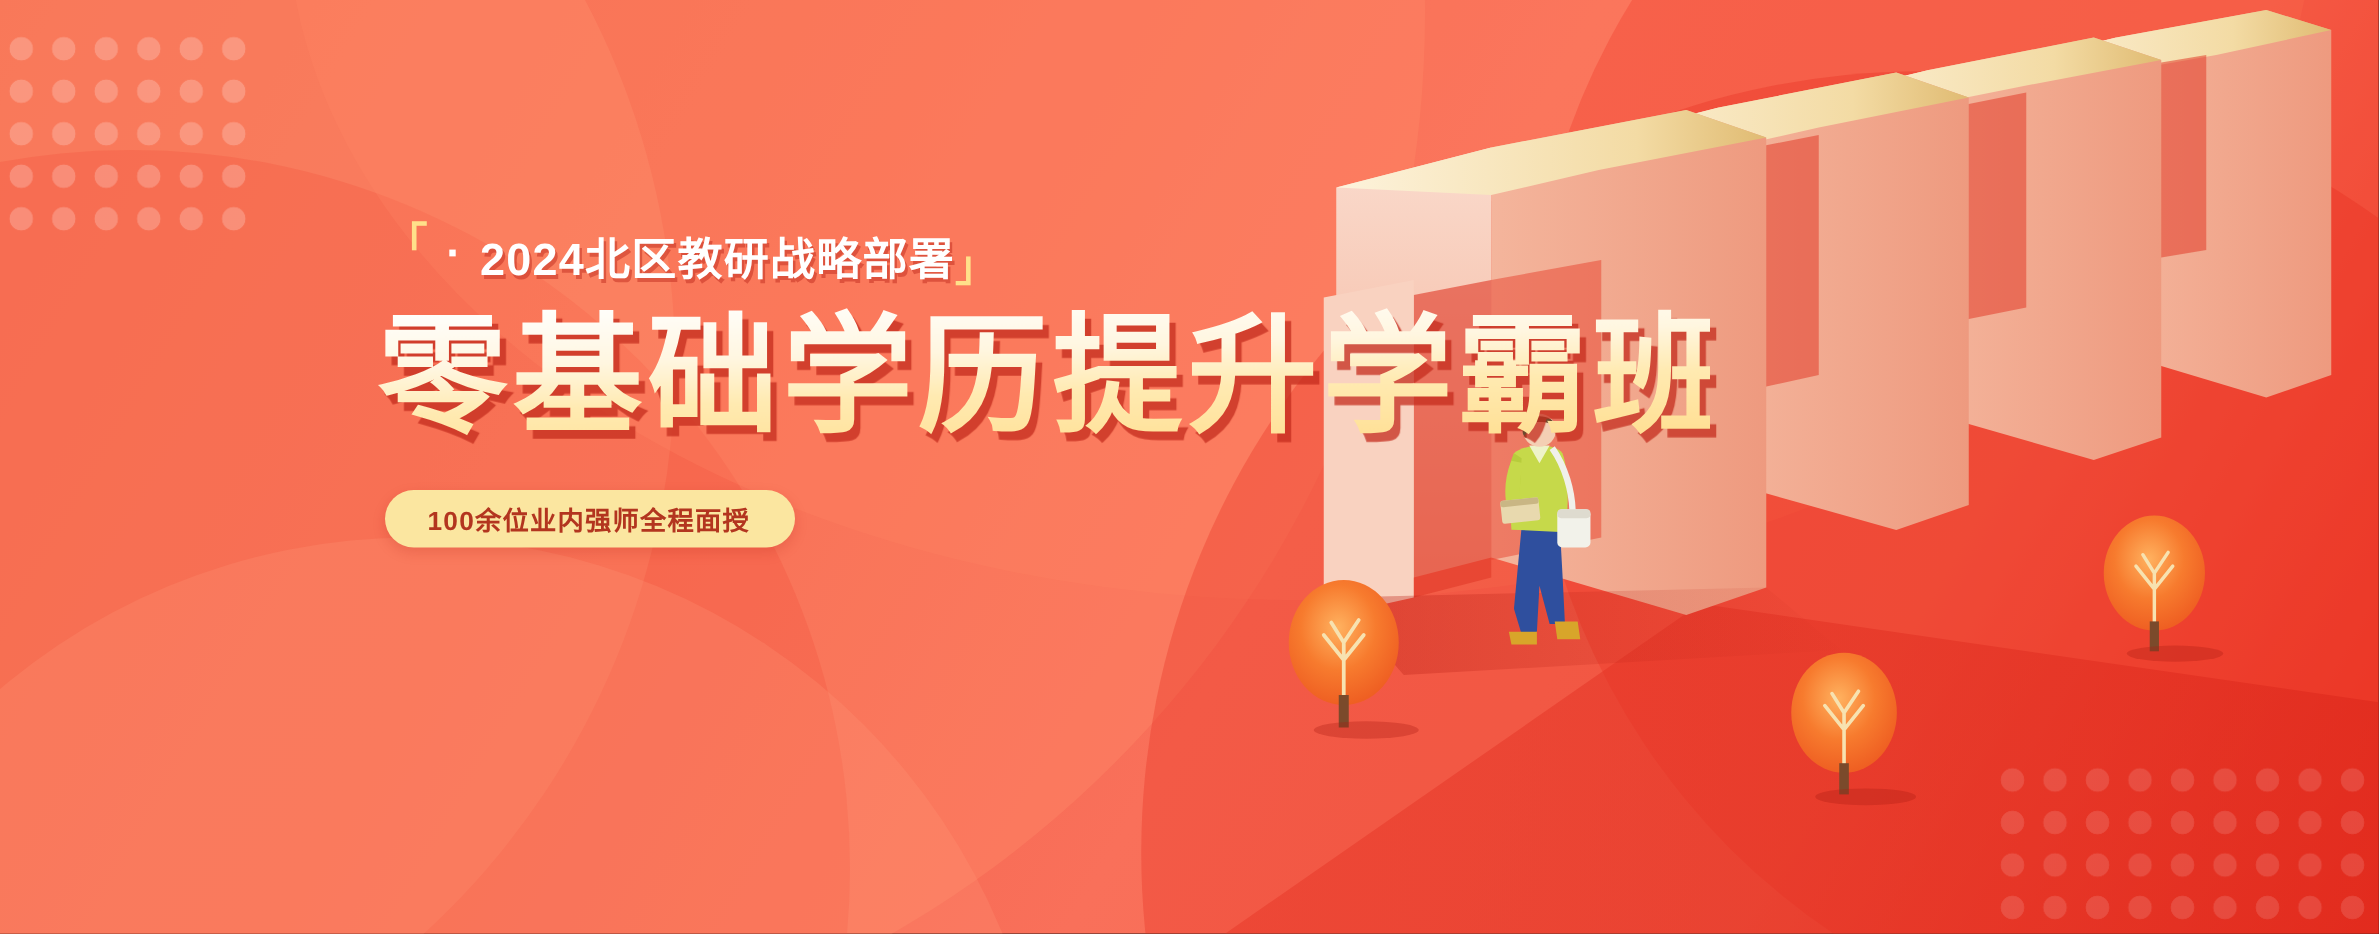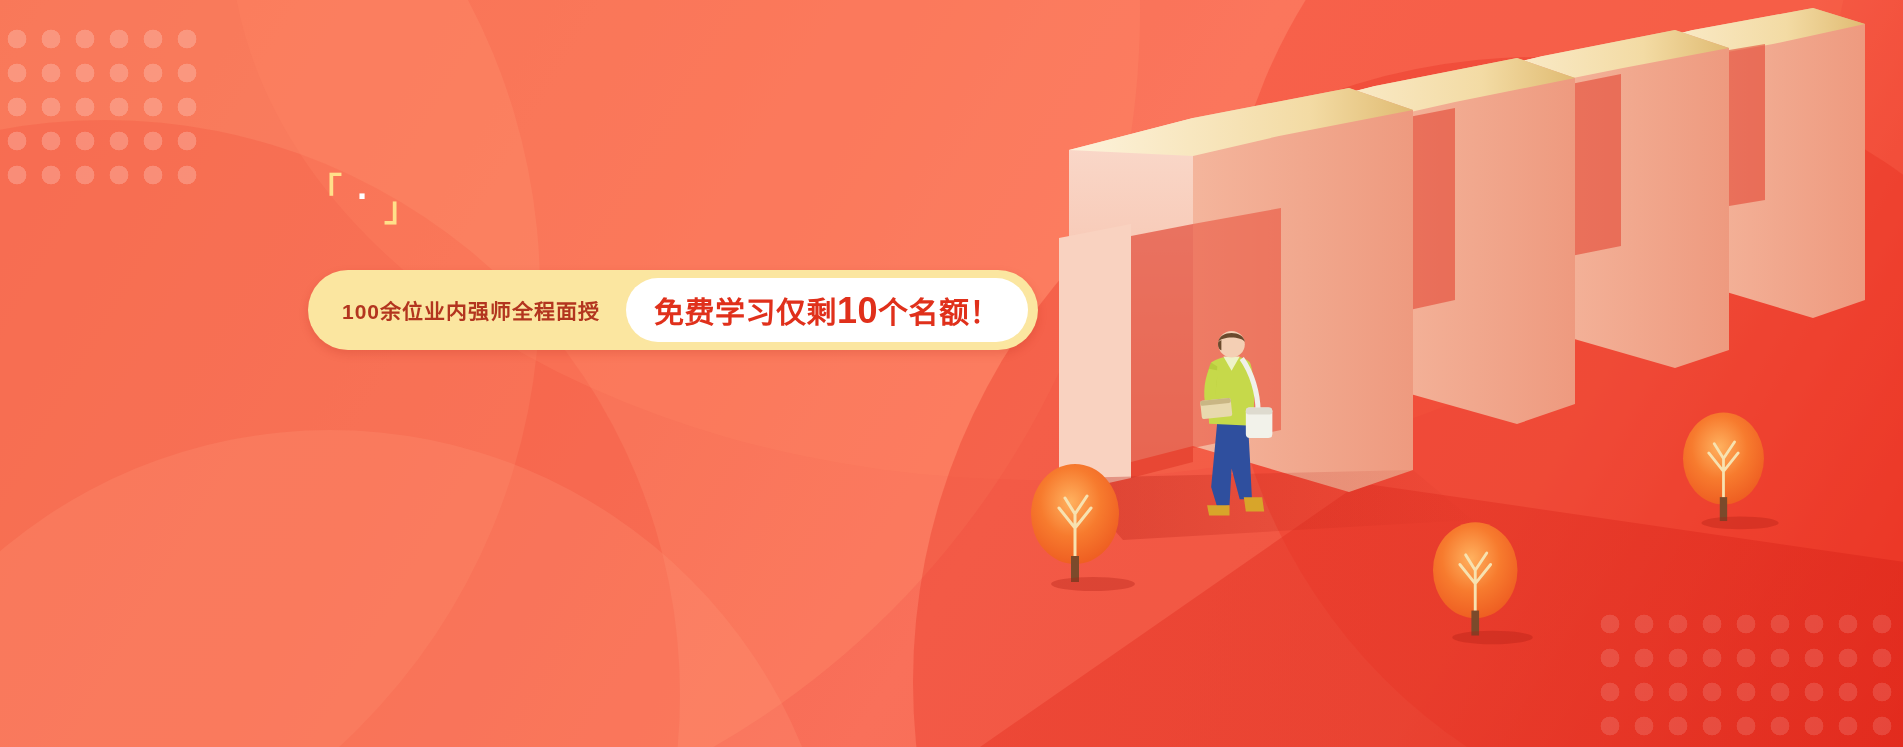--- a/index.html
+++ b/index.html
@@ -301,25 +301,24 @@
         <ellipse cx="62" cy="114" rx="42" ry="7" fill="rgba(170,28,18,0.32)"></ellipse>
       </g>
     </svg>
   </div>
 
   <div class="content">
 
     <div class="eyebrow">
       <span class="bracket">「</span>
       <span class="dot">·</span>
+      <span class="white">2024北区教研战略部署</span>
       <span class="bracket close">」</span>
     </div>
 
+    <h1 class="headline">零基础学历提升学霸班</h1>
 
     <div class="pill-row">
       <span class="pill-left">100余位业内强师全程面授</span>
-      <span class="pill-right">
-        <span>免费学习仅剩</span><span class="num">10</span><span>个名额！</span>
-      </span>
     </div>
 
   </div>
 </div>
 
 </body></html>

